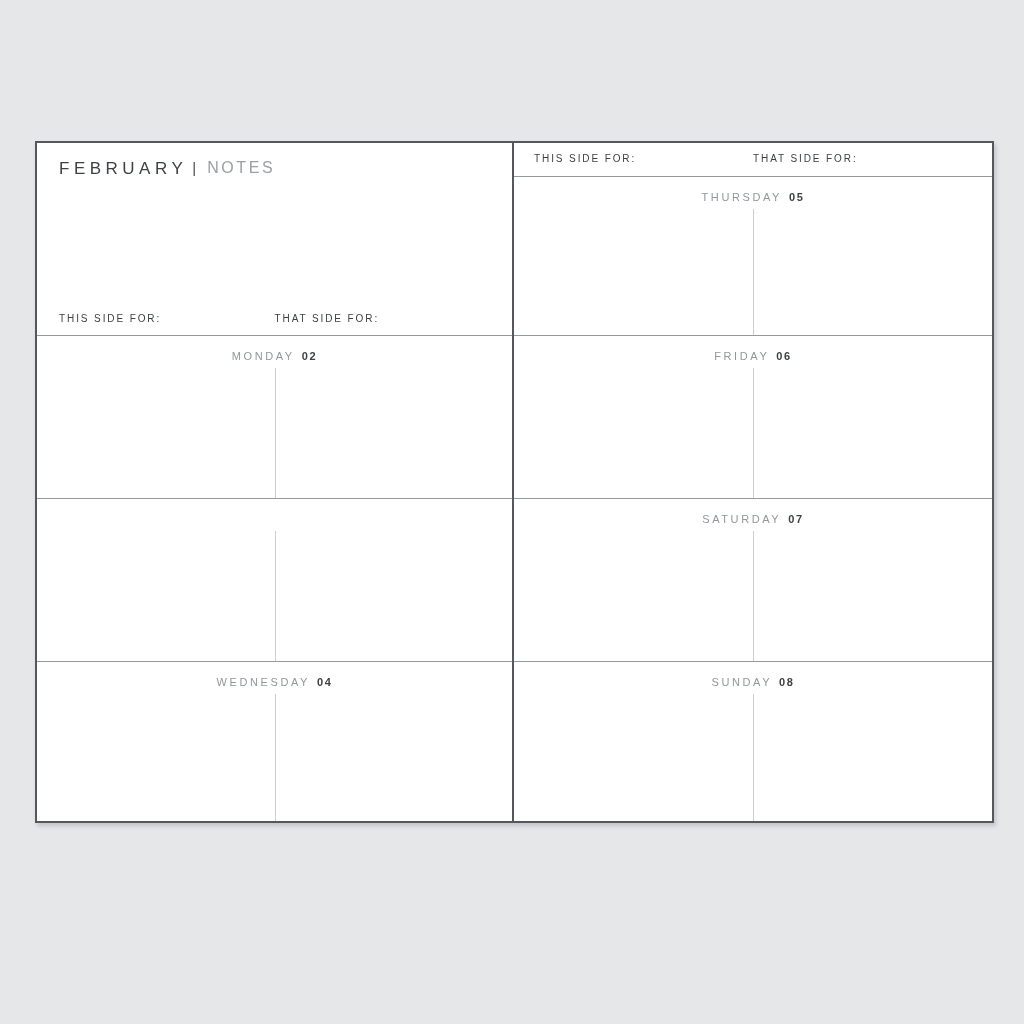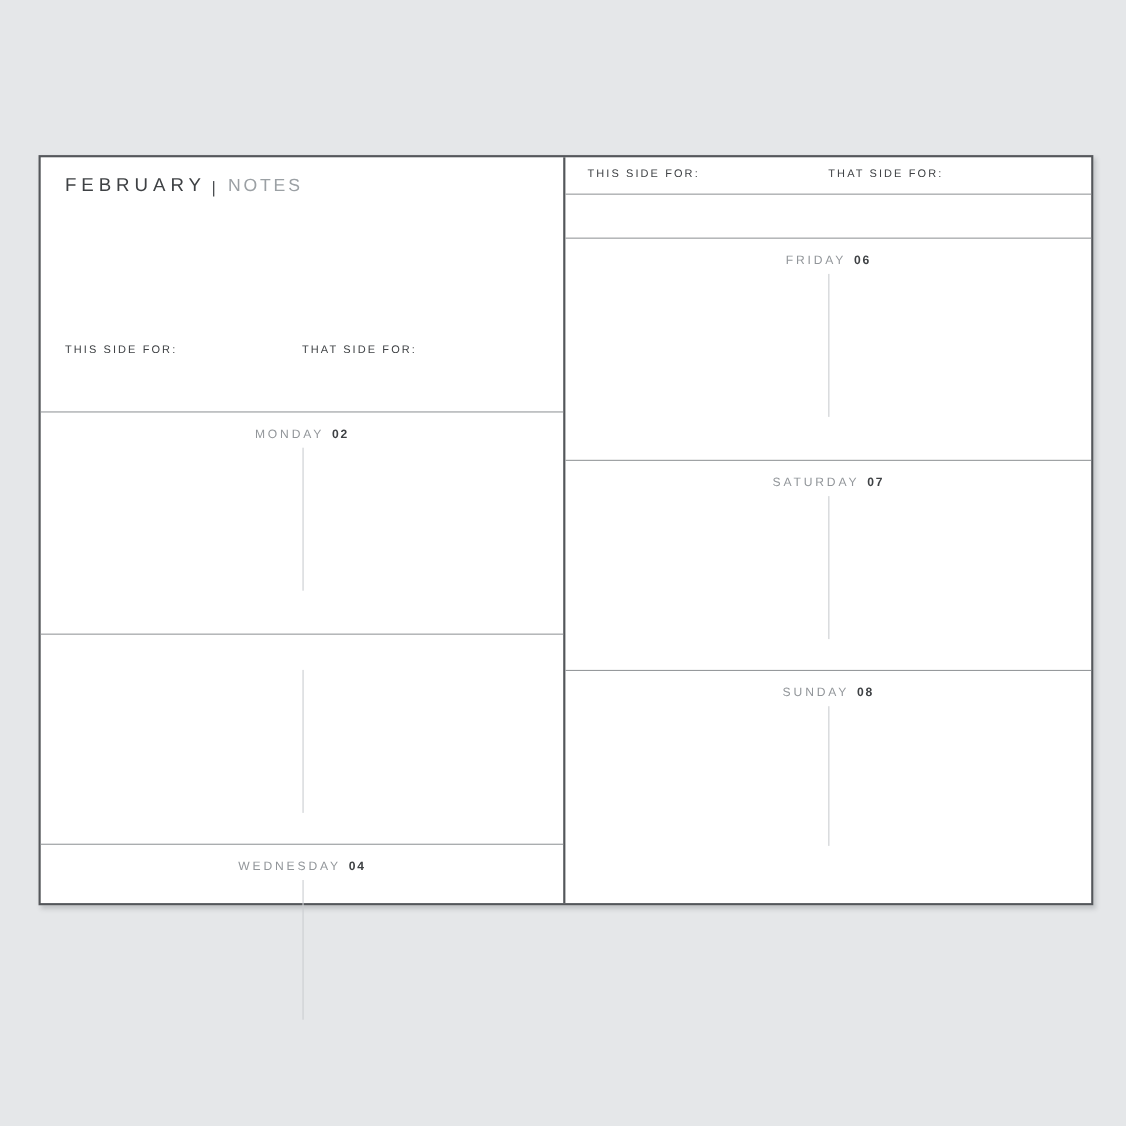--- a/index.html
+++ b/index.html
@@ -20,21 +20,21 @@
   }
   .page { position: relative; height: 100%; }
   .page-left { width: 475px; }
   .page-right { flex: 1; }
   .center-divider { width: 2px; background: #54575b; height: 100%; }
 
   
   .lp-header { position: relative; height: 192px; }
   .title-row {
     position: absolute; left: 22px; top: 16px;
-    display: flex; align-items: flex-end; white-space: nowrap;
+    display: flex; align-items: flex-start; white-space: nowrap;
   }
   .month-name {
     font-size: 17px; letter-spacing: 4.5px;
     color: #3e4144; font-weight: 500;
   }
   .title-sep {
     font-size: 15px; color: #4a4d50; font-weight: 300;
     margin: 0 11px 0 5px;
   }
   .notes-label {
@@ -52,22 +52,22 @@
   
   .rp-header {
     position: relative; height: 34px;
     border-bottom: 1px solid #96999c;
   }
   .rp-header .side-label { bottom: auto; top: 10px; }
   .rp-header .side-label.at-left { left: 20px; }
 
   
   .day-cell { position: relative; border-top: 1px solid #96999c; }
-  .day-cell.h-163 { height: 163px; margin-top: 39px; }
-  .day-cell.h-160 { height: 160px; margin-top: 28px; }
+  .day-cell.h-163 { height: 163px; }
+  .day-cell.h-160 { height: 160px; }
   .day-cell.h-158 { height: 158px; border-top: none; }
   .day-title {
     position: absolute; top: 10px; left: 0; right: 0;
     text-align: center; white-space: nowrap;
   }
   .day-name {
     font-size: 11px; letter-spacing: 2.6px;
     color: #92969a; font-weight: 400;
   }
   .day-num {
@@ -116,20 +116,26 @@
   </div>
 
   <div class="center-divider"></div>
 
   <div class="page page-right">
     <div class="rp-header">
       <span class="side-label at-left">THIS SIDE FOR:</span>
       <span class="side-label at-mid">THAT SIDE FOR:</span>
     </div>
 
+    <div class="day-cell h-158">
+      <div class="day-title">
+        <span class="day-name">THURSDAY</span><span class="day-num">05</span>
+      </div>
+      <div class="note-divider"></div>
+    </div>
 
     <div class="day-cell h-163">
       <div class="day-title">
         <span class="day-name">FRIDAY</span><span class="day-num">06</span>
       </div>
       <div class="note-divider"></div>
     </div>
 
     <div class="day-cell h-163">
       <div class="day-title">

